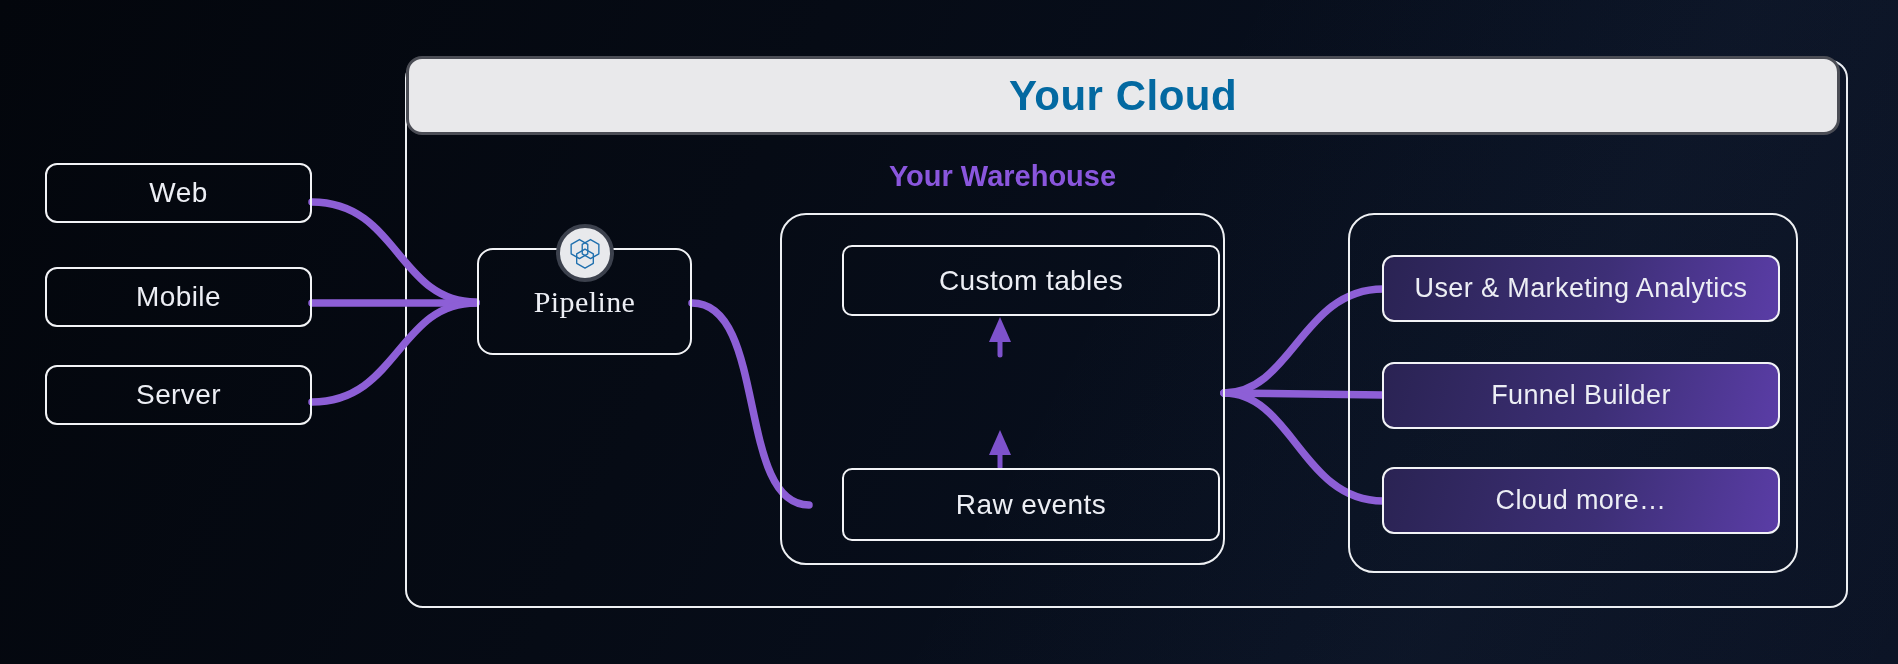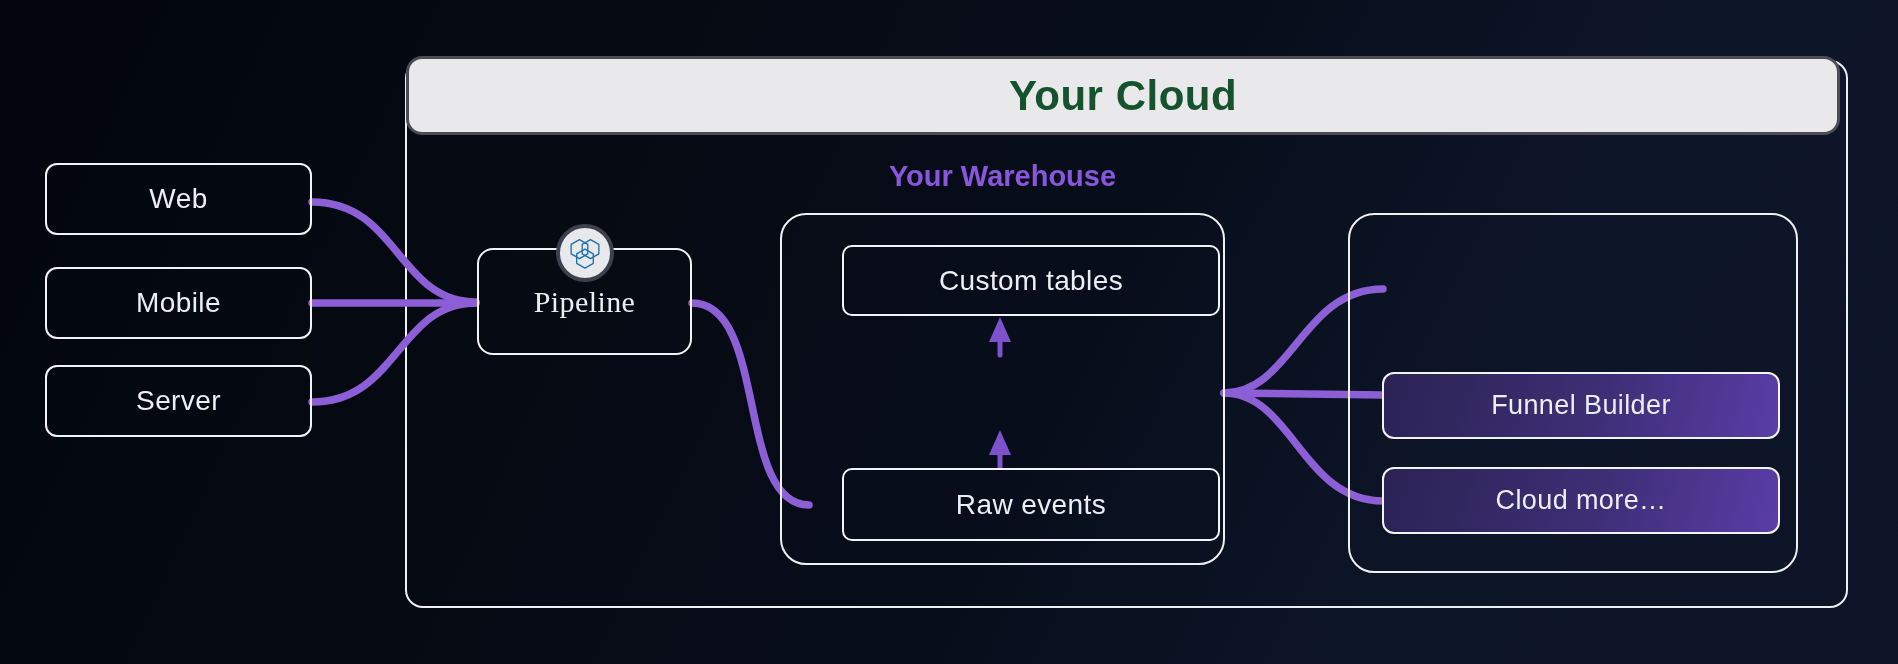--- a/index.html
+++ b/index.html
@@ -31,36 +31,36 @@
   }
   .cloud-header {
     left: 406px; top: 56px; width: 1434px; height: 79px;
     background: #e9e9eb;
     border: 3px solid #4b4d55;
     border-radius: 16px;
     display: flex; align-items: center; justify-content: center;
     z-index: 3;
   }
   .cloud-header .title {
-    font-size: 42px; font-weight: bold; color: #14532d; letter-spacing: 0.5px;
+    font-size: 42px; font-weight: bold; color: #0369a1; letter-spacing: 0.5px;
   }
 
   
   .node {
     border: 2px solid #f2f3f6;
     border-radius: 12px;
     display: flex; align-items: center; justify-content: center;
     color: #eceef4;
     font-size: 28px;
     letter-spacing: 0.4px;
     z-index: 2;
   }
 
   
-  .src { left: 45px; width: 267px; height: 72px; align-items: center; }
+  .src { left: 45px; width: 267px; height: 60px; align-items: center; }
 
   
   .pipeline-node {
     left: 477px; top: 248px; width: 215px; height: 107px;
     border-radius: 16px;
     font-size: 30px;
     font-family: Liberation Serif, serif;
   }
   .pipeline-badge {
     left: 556px; top: 224px; width: 58px; height: 58px;
@@ -161,20 +161,23 @@
   <div class="abs section-title" style="left:780px; top:160px; width:445px">Your Warehouse</div>
   <div class="abs sub-container warehouse-container"></div>
   <div class="abs node wh-node" style="top:245px">
     <span>Custom tables</span>
   </div>
   <div class="abs node wh-node" style="top:468px; height:73px">
     <span>Raw events</span>
   </div>
 
   <div class="abs sub-container viz-container"></div>
-  <div class="abs node viz-node" style="top:372px">
+  <div class="abs node viz-node" style="top:255px">
+    <span>User &amp; Marketing Analytics</span>
+  </div>
+  <div class="abs node viz-node" style="top:362px">
     <span>Funnel Builder</span>
   </div>
   <div class="abs node viz-node" style="top:467px">
     <span>Cloud more…</span>
   </div>
 
 </div>
 
 </body></html>

